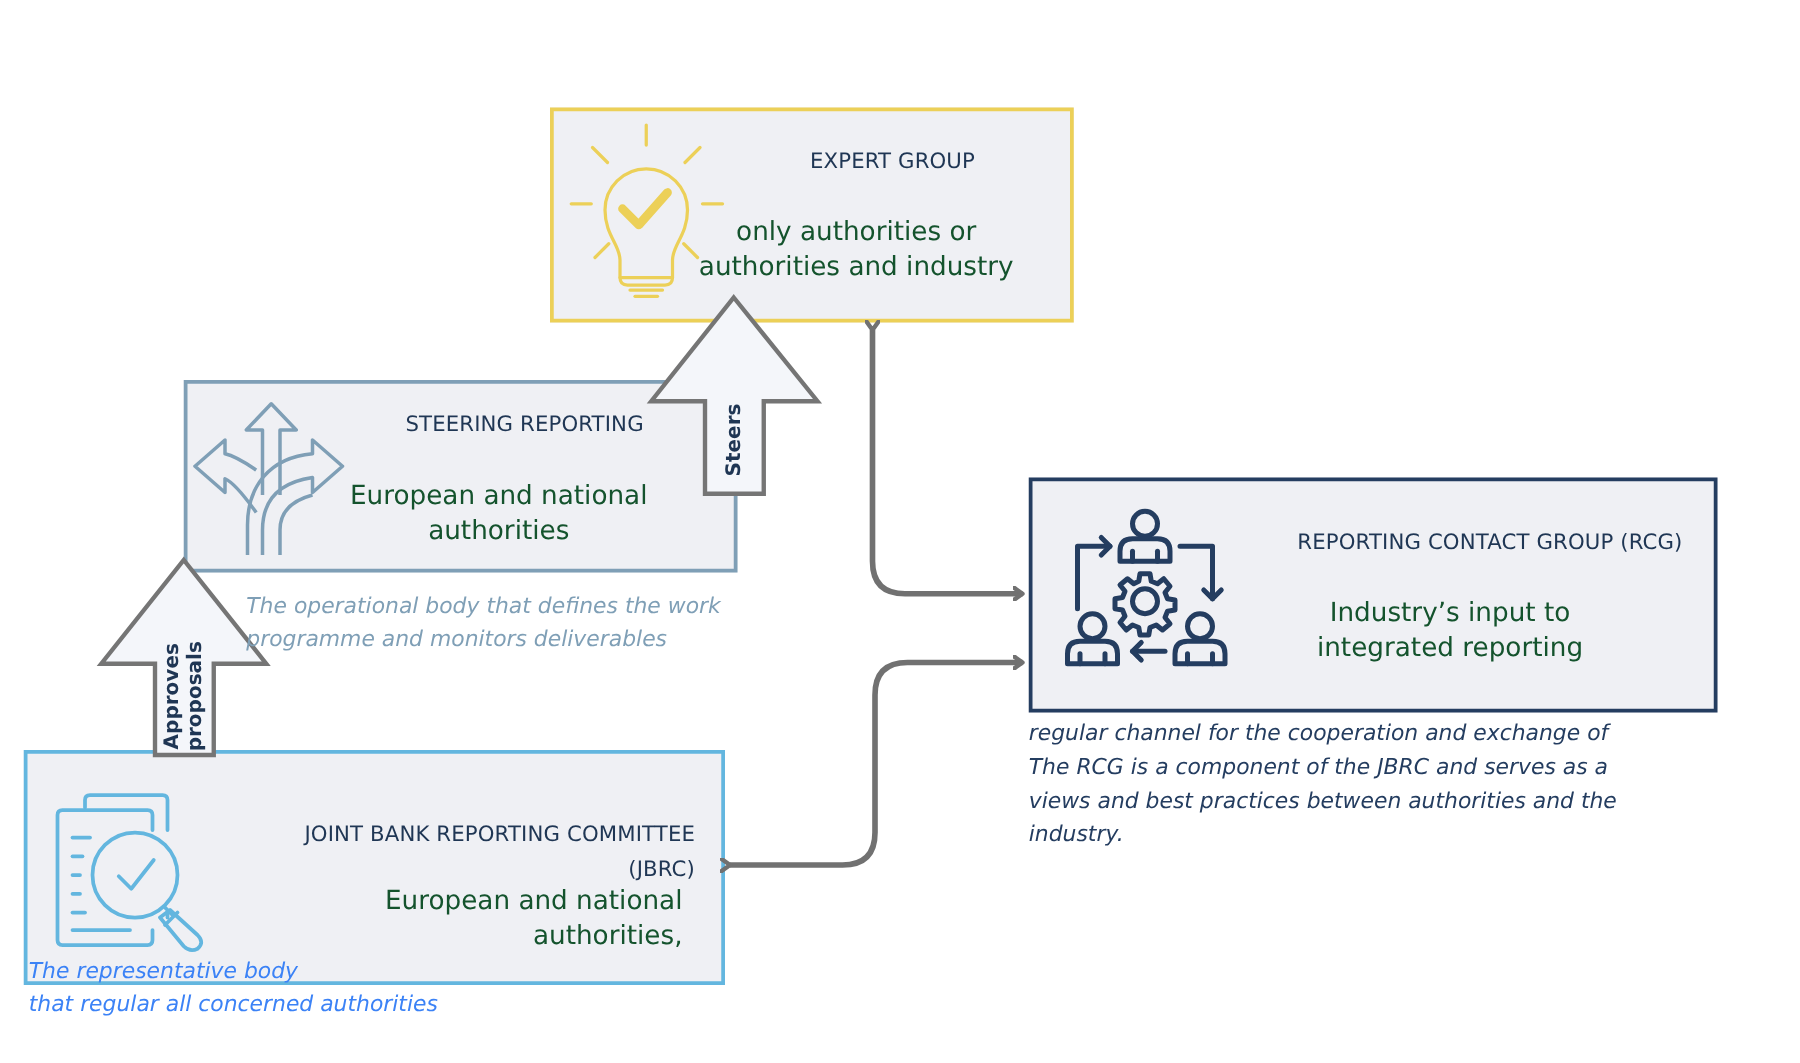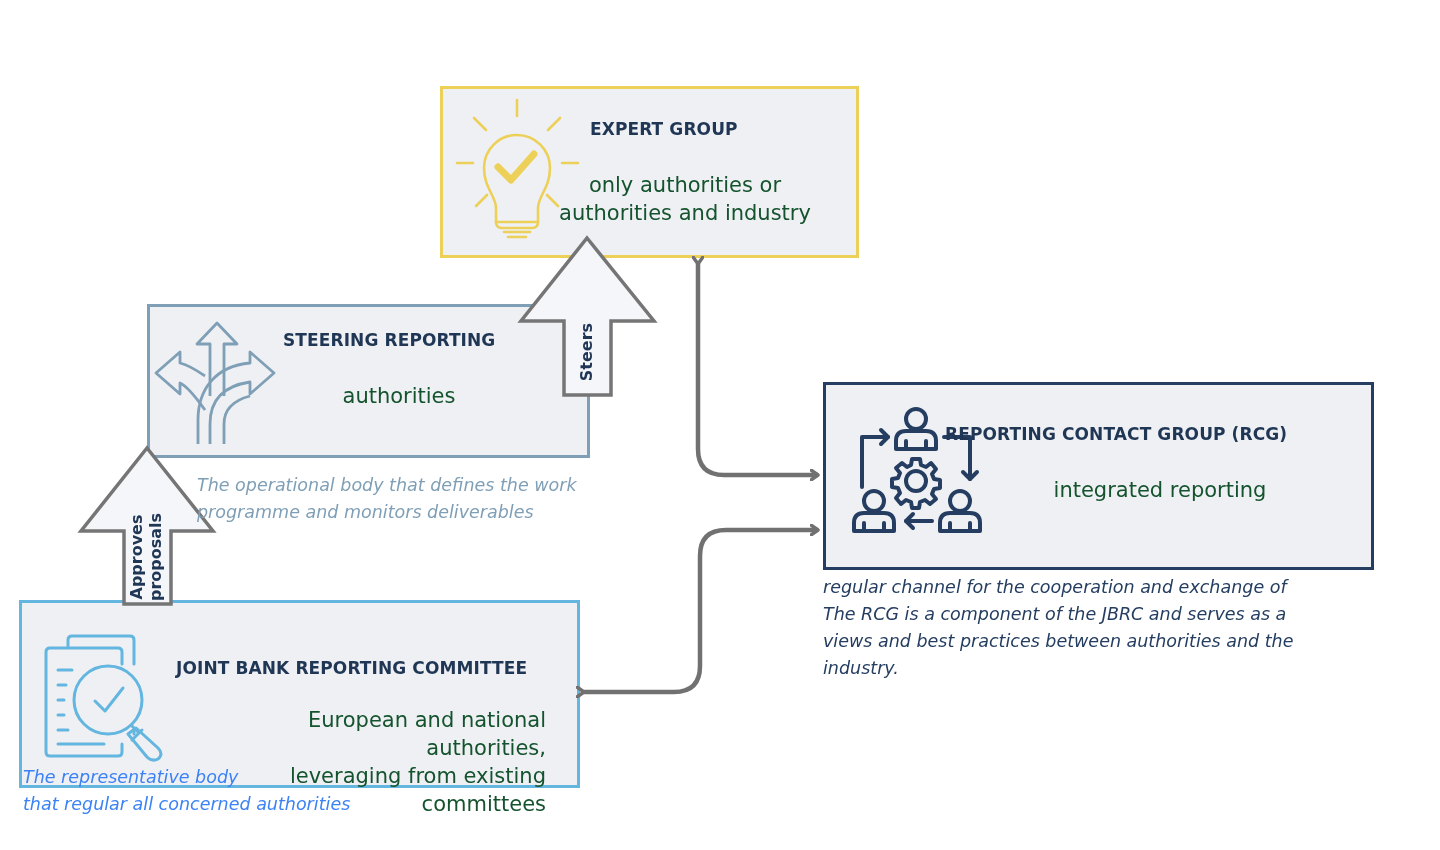--- a/index.html
+++ b/index.html
@@ -3,22 +3,22 @@
 <meta charset="utf-8">
 <style>
   html, body { margin: 0; padding: 0; background: #ffffff; }
   body { width: 1440px; height: 850px; position: relative; overflow: hidden;
          font-family: "DejaVu Sans", "Liberation Sans", sans-serif; color: #1f3654; }
   .box { position: absolute; box-sizing: border-box; background: #eff0f4; }
   .box-expert { left: 440px; top: 86px; width: 419px; height: 172px; border: 3px solid #ecd058; }
   .box-steering { left: 147px; top: 304px; width: 443px; height: 154px; border: 3px solid #7f9fb6; }
   .box-jbrc { left: 19px; top: 600px; width: 561px; height: 188px; border: 3px solid #63b6df; }
   .box-rcg { left: 823px; top: 382px; width: 551px; height: 188px; border: 3px solid #243d60; }
-  .title { position: absolute; font-weight: bold; font-size: 17px; letter-spacing: 0.1px;
-           text-align: left; color: #1f3654; white-space: nowrap; }
+  .title { position: absolute; font-weight: normal; font-size: 17px; letter-spacing: 0.1px;
+           text-align: right; color: #1f3654; white-space: nowrap; }
   .sub { position: absolute; font-size: 21px; text-align: center; color: #14532d; line-height: 28px; }
   .note { position: absolute; font-style: italic; font-size: 17.5px; line-height: 27px; }
   .icon { position: absolute; }
   svg.overlay { position: absolute; left: 0; top: 0; }
   .arrow-label { position: absolute; font-weight: bold; font-size: 16px; color: #1f3654;
                  transform: rotate(-90deg); transform-origin: center center; white-space: nowrap;
                  text-align: center; line-height: 19px; }
 </style>
 </head>
 <body>
@@ -78,20 +78,21 @@
     <path d="M57,76 L57,24 L44,24 L64,3 L84,24 L71,24 L71,76"></path>
 
     <path d="M52,90 C42,76 34,66 27,63 L27,74 L3,53 L27,32 L27,43 C36,45 46,52 52,56"></path>
 
     <path d="M57,124 L57,104 C57,80 70,66 97,62 L97,74 L121,53 L97,32 L97,43 C62,46 45,70 45,100 L45,124"></path>
     <path d="M71,124 L71,104 C71,88 82,80 97,76"></path>
   </g>
 </svg>
 <div class="title" style="left:283px; top:330px; width:232px;">STEERING REPORTING</div>
 <div class="sub" style="left:276px; top:382px; width:246px;">
+  <div>European and national</div>
   <div>authorities</div>
 </div>
 <div class="note" style="left:197px; top:472px; width:400px; color:#7f9fb6;">
   <div>The operational body that defines the work</div>
   <div>programme and monitors deliverables</div>
 </div>
 
 <svg class="icon" style="left:40px; top:630px;" width="130" height="132" viewBox="0 0 130 132">
   <g fill="none" stroke="#63b6df" stroke-width="3" stroke-linecap="round" stroke-linejoin="round">
     <path d="M28,16 L28,10 Q28,6 32,6 L90,6 Q94,6 94,10 L94,34"></path>
@@ -105,24 +106,24 @@
     <line x1="18" y1="114" x2="64" y2="114"></line>
     <circle cx="68" cy="70" r="34"></circle>
     <path d="M55,71 L65,81 L83,58"></path>
     <path d="M92,96 L98,102"></path>
     <path d="M96,98 L118,118 Q124,124 118,129 Q112,132 107,127 L88,104 Z"></path>
     <line x1="92" y1="110" x2="102" y2="100"></line>
   </g>
 </svg>
 <div class="title" style="left:176px; top:654px; width:380px; line-height:28px;">
   <div>JOINT BANK REPORTING COMMITTEE</div>
+  <div>(JBRC)</div>
 </div>
 <div class="sub" style="left:186px; top:706px; width:360px;text-align:right;">
   <div>European and national authorities,</div>
-  <div>leveraging from existing committees</div>
 </div>
 <div class="note" style="left:23px; top:764px; width:420px; color:#3b82f6;">
   <div>The representative body</div>
   <div>that regular all concerned authorities</div>
 </div>
 
 <svg class="icon" style="left:850px; top:403px;" width="136" height="134" viewBox="0 0 136 134">
   <g fill="none" stroke="#243d60" stroke-width="4" stroke-linecap="round" stroke-linejoin="round">
 
     <circle cx="66" cy="16" r="10"></circle>
@@ -144,22 +145,23 @@
       <path d="M31,27 L38,34 L31,41"></path>
     <path d="M94,34 L120,34 L120,76"></path>
       <path d="M113,69 L120,76 L127,69"></path>
     <path d="M82,118 L56,118"></path>
       <path d="M63,111 L56,118 L63,125"></path>
 
     <circle cx="66" cy="78" r="10"></circle>
     <path d="M62,56 L70,56 L71,62 L76,64 L81,60 L86,66 L82,71 L84,76 L90,77 L90,85 L84,86 L82,91 L86,96 L80,101 L75,97 L70,99 L69,105 L62,105 L61,99 L56,97 L51,101 L46,95 L50,90 L48,85 L42,84 L42,76 L48,75 L50,70 L46,65 L52,60 L57,64 L61,62 Z"></path>
   </g>
 </svg>
-<div class="title" style="left:945px; top:424px; width:366px;">REPORTING CONTACT GROUP (RCG)</div>
+<div class="title" style="left:980px; top:424px; width:366px;">REPORTING CONTACT GROUP (RCG)</div>
 <div class="sub" style="left:1030px; top:476px; width:260px;">
+  <div>Industry’s input to</div>
   <div>integrated reporting</div>
 </div>
 <div class="note" style="left:823px; top:574px; width:520px; color:#243d60;">
   <div>regular channel for the cooperation and exchange of</div>
   <div>The RCG is a component of the JBRC and serves as a</div>
   <div>views and best practices between authorities and the</div>
   <div>industry.</div>
 </div>
 
 </body></html>

